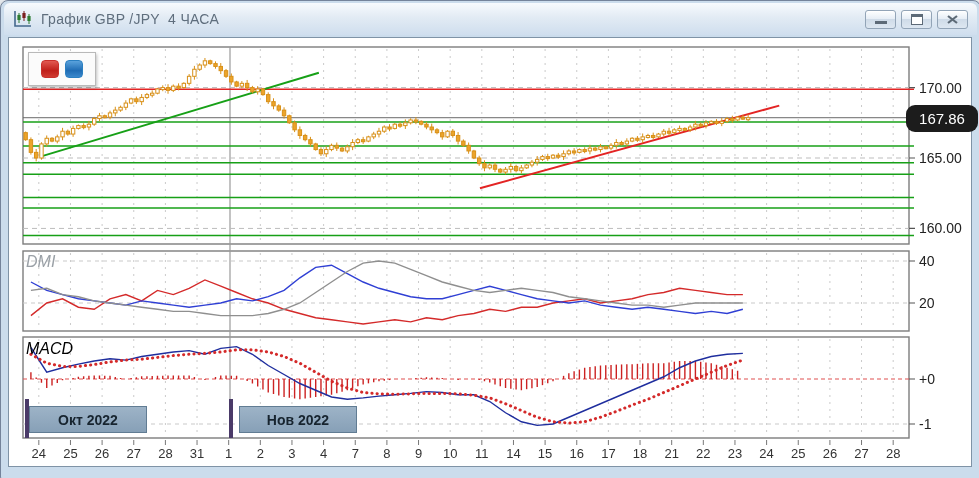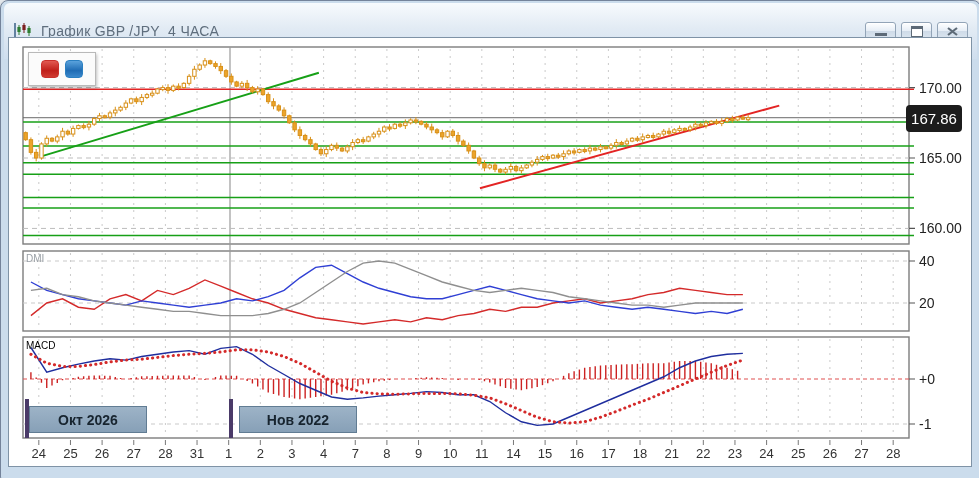--- a/index.html
+++ b/index.html
@@ -1,49 +1,49 @@
 <!DOCTYPE html>
 <html><head>
 <meta charset="utf-8">
 <style>
   html,body{margin:0;padding:0;background:#eef2f6;font-family:"Liberation Sans",sans-serif;}
   .window{position:relative;width:979px;height:478px;background:#cbdcec;
     border:1px solid #74839a;border-radius:8px 8px 3px 3px;overflow:hidden;
     box-shadow:0 2px 8px rgba(0,0,0,.25);}
   .titlebar{position:absolute;left:3px;top:2px;right:3px;height:32px;display:flex;
-    align-items:center;padding:12px 7px;background:linear-gradient(#f7fafd,#e2ebf4 45%,#cfdeee);
+    align-items:center;padding:0 7px;background:linear-gradient(#f7fafd,#e2ebf4 45%,#cfdeee);
     border-radius:6px 6px 0 0;}
   .app-icon{width:22px;height:20px;margin-right:8px;flex:0 0 auto;}
   .title-text{font-size:14px;color:#5f6e7d;white-space:pre;letter-spacing:.3px;}
   .win-buttons{margin-left:auto;display:flex;gap:5px;padding-right:2px;}
   .winbtn{width:31px;height:19px;border:1px solid #92a4b7;border-radius:3px;cursor:pointer;
     background:linear-gradient(#feffff,#e7eef6 45%,#cfdbe8 50%,#dde7f1);
     box-shadow:inset 0 1px 0 #fff;display:flex;align-items:center;justify-content:center;padding:0;}
   .glyph-min{width:12px;height:3px;background:#5d6a77;margin-top:7px;}
   .glyph-max{width:10px;height:7px;border:1px solid #5d6a77;border-top-width:3px;background:#fff;}
   .content{position:absolute;left:7px;top:36px;width:964px;height:430px;background:#ffffff;
     border:1px solid #7f93a6;box-sizing:border-box;}
   #chart{position:absolute;left:0;top:0;width:979px;height:478px;z-index:5;}
   .overlay{position:absolute;z-index:6;}
   .mini-toolbar{left:27px;top:51px;width:66px;height:32px;background:#fbfbfb;
     border:1px solid #b9b9b9;box-shadow:1px 2px 3px rgba(0,0,0,.25);display:flex;
     align-items:center;justify-content:center;gap:6px;}
   .tool-btn{width:18px;height:18px;border-radius:4px;cursor:pointer;padding:0;}
   .tool-btn.red{background:linear-gradient(#e25a52,#c01f1a 60%,#d03a30);border:1px solid #8e100d;}
   .tool-btn.blue{background:linear-gradient(#5aa2dc,#1f6cb4 60%,#3a88cc);border:1px solid #0d4b85;}
-  .pane-label{font-size:10px;z-index:6;position:absolute;}
+  .pane-label{font-size:16px;z-index:6;position:absolute;font-style:italic;}
   .dmi-label{left:25px;top:252px;color:#9aa0a6;}
   .macd-label{left:25px;top:339px;color:#000000;}
   .month-box{top:405px;height:27px;min-width:118px;box-sizing:border-box;
     background:linear-gradient(#9db3c7,#87a0b7);border:1px solid #617c93;
     color:#17242f;font-size:14px;font-weight:bold;display:flex;align-items:center;
     justify-content:center;padding:0 10px;}
   .month-sep{top:398px;width:4px;height:39px;background:#4a3a68;}
-  .price-tag{left:905px;top:104px;width:56px;height:27px;background:#1c1c1c;color:#fff;
-    font-size:15px;display:flex;align-items:center;justify-content:center;border-radius:4px;}
+  .price-tag{left:905px;top:104px;width:72px;height:27px;background:#1c1c1c;color:#fff;
+    font-size:15px;display:flex;align-items:center;justify-content:center;border-radius:9px;}
 </style>
 </head>
 <body>
 
 <div class="window">
 
   <div class="titlebar">
     <svg class="app-icon" viewBox="0 0 22 20">
       <path d="M4 2 V17 H20" stroke="#44688c" stroke-width="1.6" fill="none"></path>
       <line x1="8" y1="4" x2="8" y2="14" stroke="#2e7d32" stroke-width="1"></line>
@@ -665,18 +665,18 @@
 
   <div class="overlay mini-toolbar">
     <button class="tool-btn red" style="border-color: rgb(201, 48, 44);"></button>
     <button class="tool-btn blue" style="border-color: rgb(42, 127, 193);"></button>
   </div>
 
   <div class="pane-label dmi-label">DMI</div>
   <div class="pane-label macd-label">MACD</div>
 
   <div class="overlay month-sep" style="left:24px"></div>
-  <div class="overlay month-box" style="left:28px">Окт 2026</div>
+  <div class="overlay month-box" style="left:28px">Окт 2022</div>
   <div class="overlay month-sep" style="left:228px"></div>
   <div class="overlay month-box" style="left:238px">Нов 2022</div>
 
   <div class="overlay price-tag">167.86</div>
 </div>
 
 </body></html>

